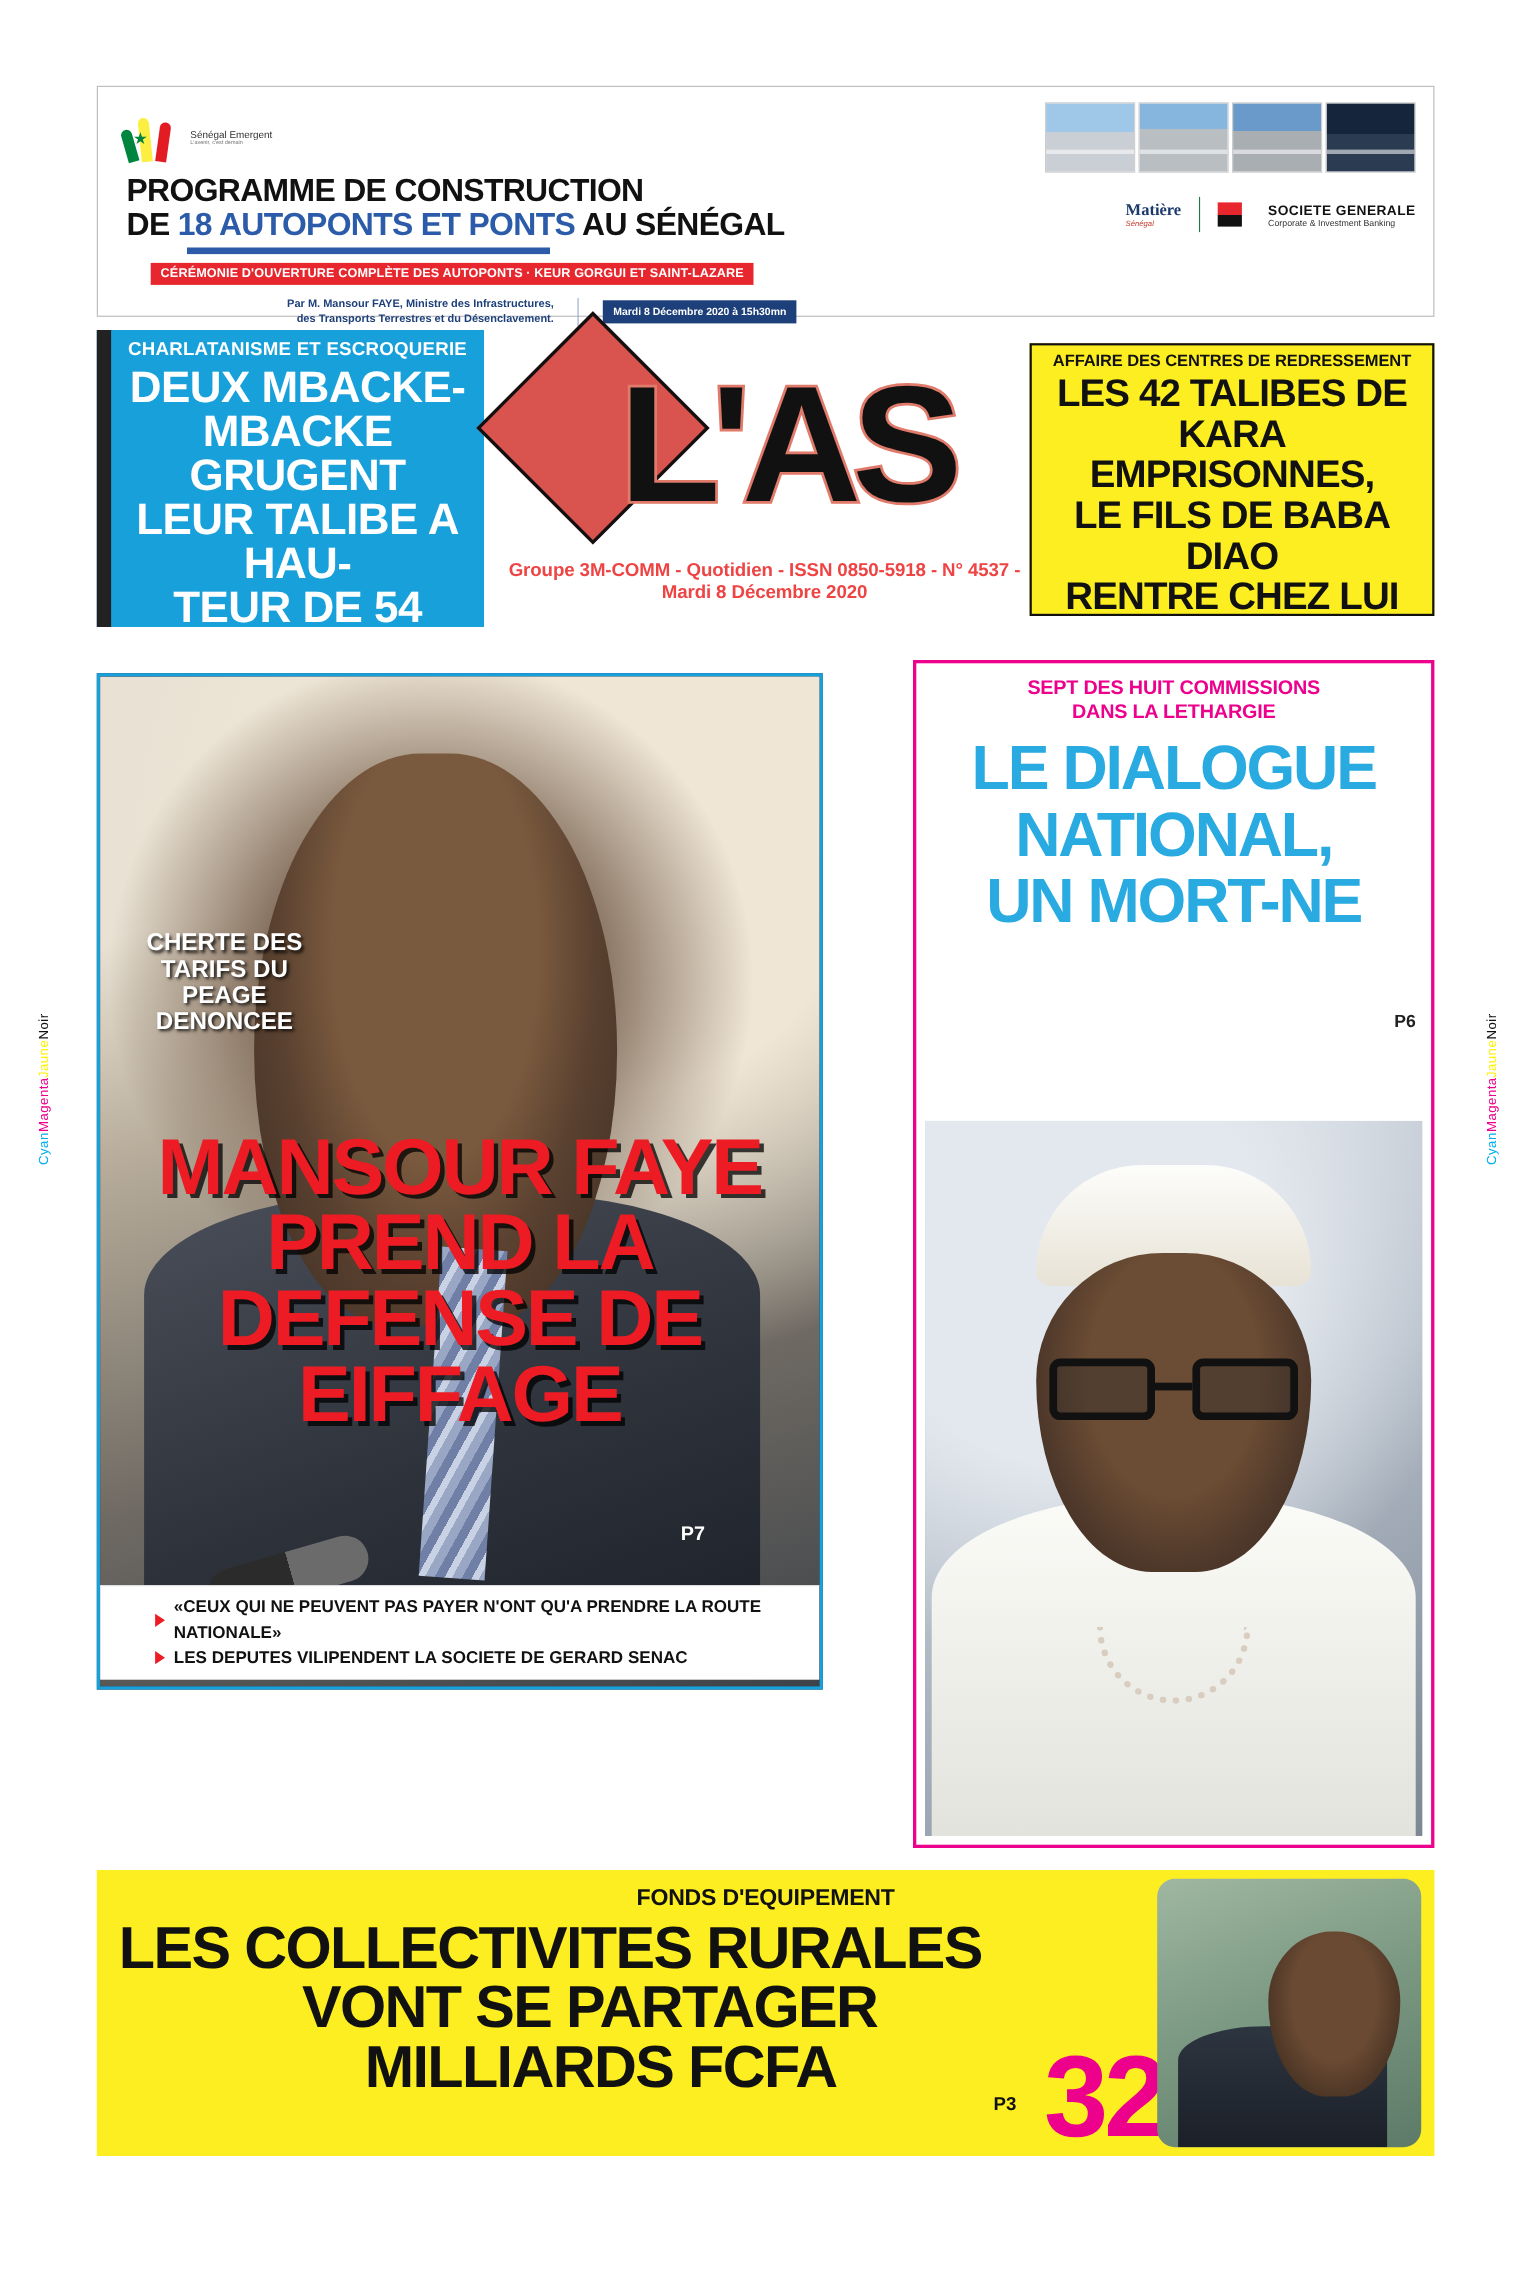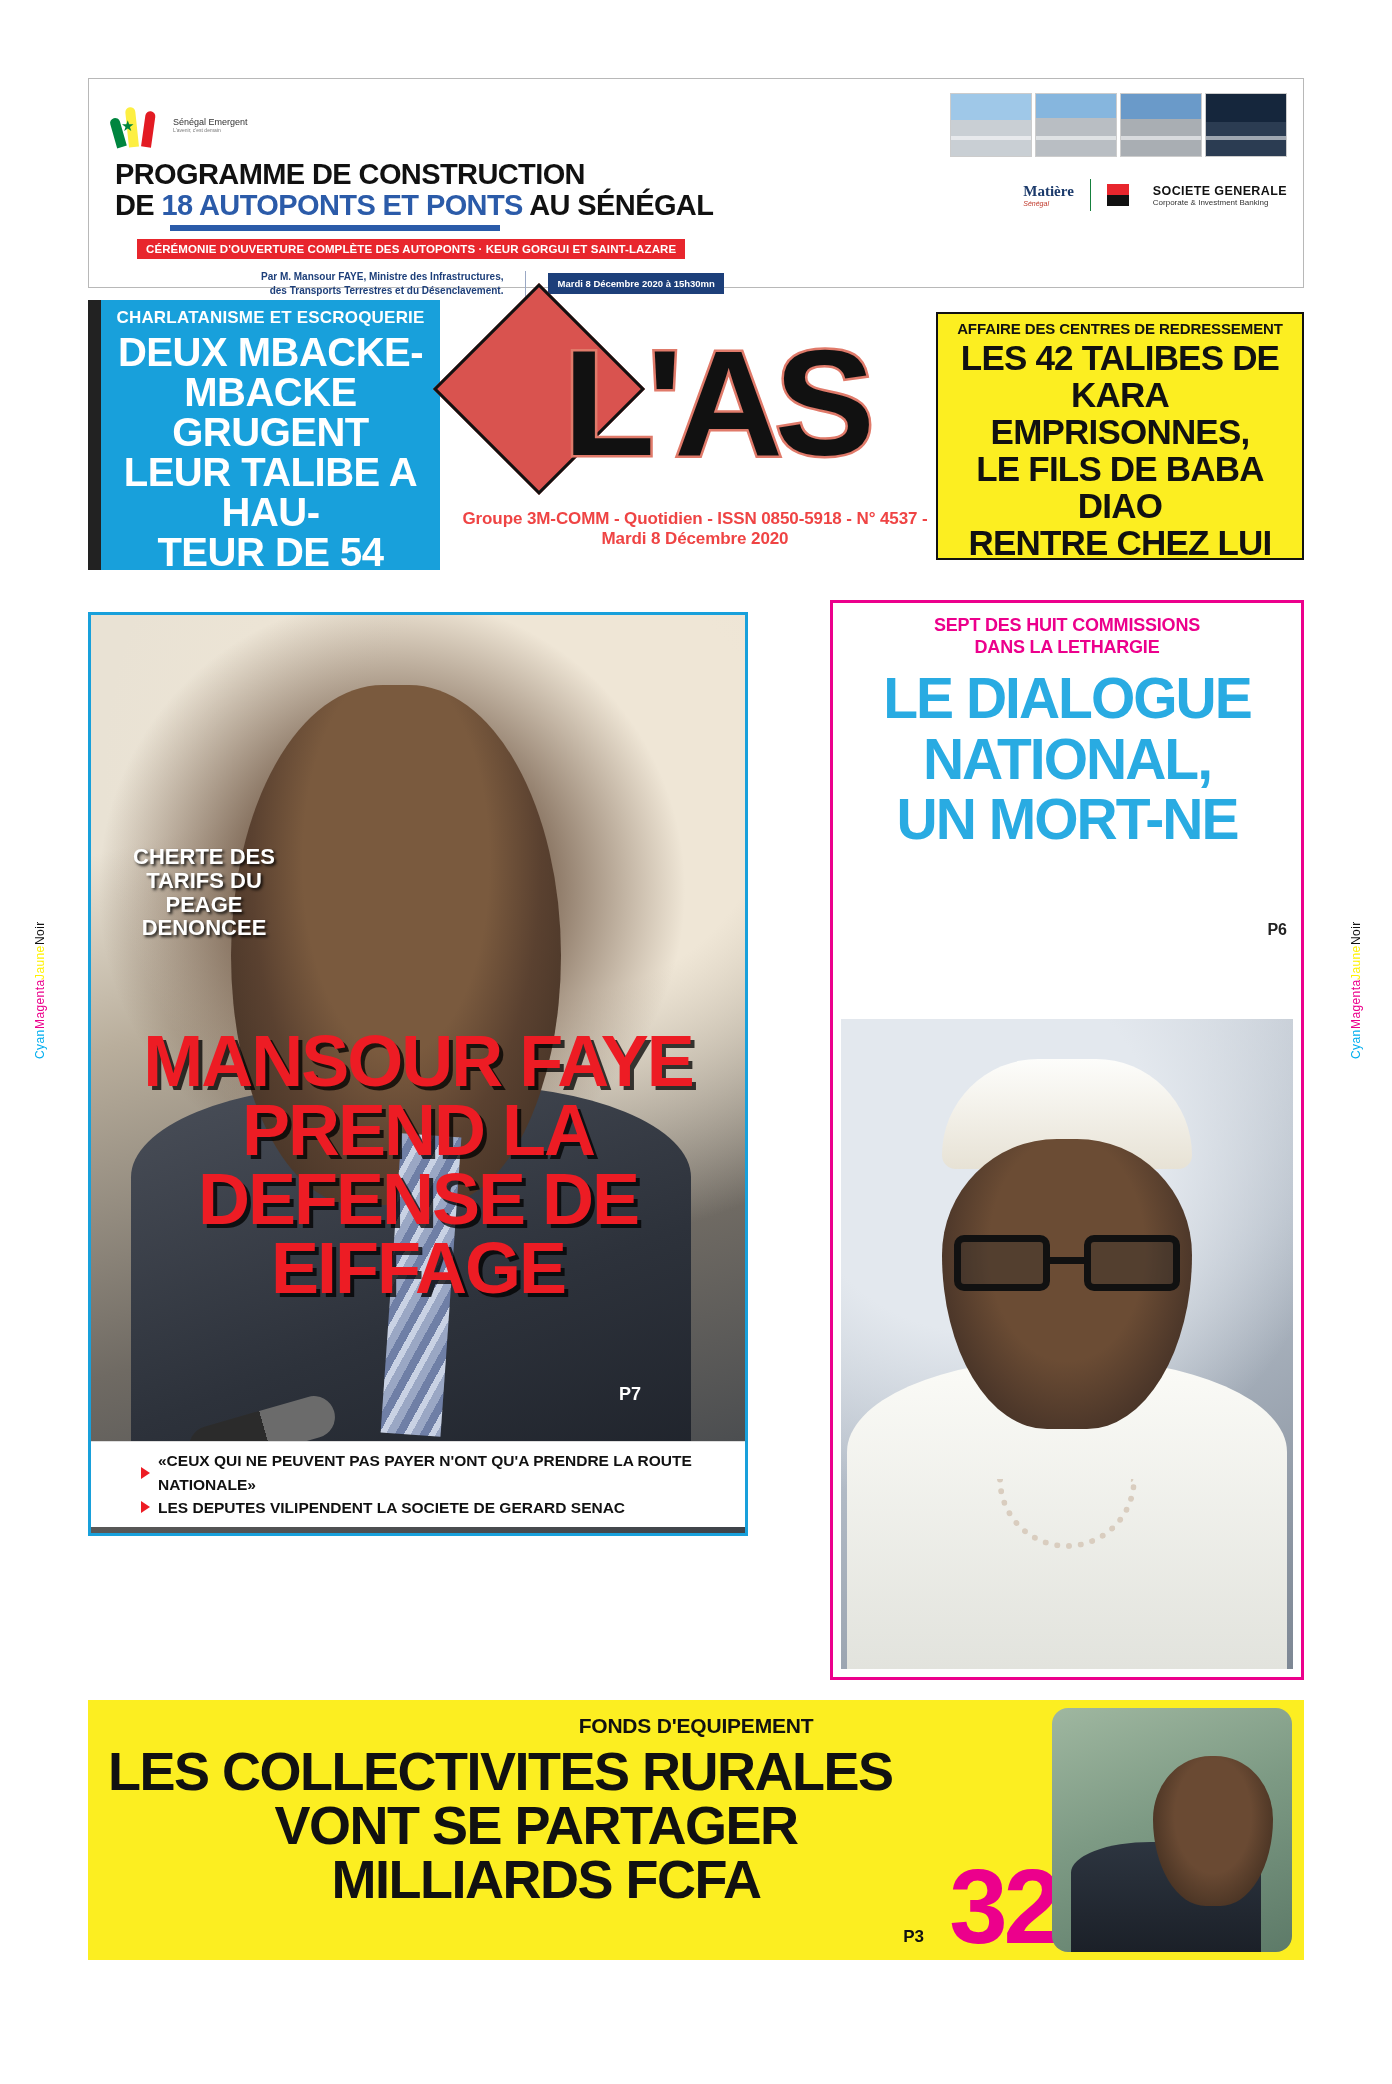--- a/index.html
+++ b/index.html
@@ -230,21 +230,21 @@
   }
   .bb-kicker { text-align:center; font-size: 21px; font-weight:900; color:#111; padding-top: 14px; letter-spacing:-.2px; }
   .bb-lines { padding: 6px 0 0 0; color:#111; }
   .bb-l1 { font-size: 54px; font-weight:900; letter-spacing:-1.5px; line-height:1.0; padding-left: 20px; }
   .bb-l2 { font-size: 54px; font-weight:900; letter-spacing:-1.5px; line-height:1.0; text-align:center; padding-right: 320px; }
   .bb-l3 { font-size: 54px; font-weight:900; letter-spacing:-1.5px; line-height:1.0; text-align:center; padding-right: 300px; }
   .bb-num {
     position:absolute; right: 246px; bottom: 6px; color:#ec008c;
     font-size: 105px; font-weight:900; line-height: .9; letter-spacing:-4px;
   }
-  .bb-pg { position:absolute; right: 380px; bottom: 13px; font-size: 17px; font-weight:bold; color:#111; }
+  .bb-pg { position:absolute; right: 380px; bottom: 37px; font-size: 17px; font-weight:bold; color:#111; }
   .bb-photo {
     position:absolute; right: 12px; top: 8px; width: 240px; height: 244px;
     border-radius: 16px; overflow:hidden;
     background: linear-gradient(160deg, #9fb7a0 0%, #7d9a84 45%, #5d7a68 100%);
   }
   .bbp-face {
     position:absolute; left: 42%; top: 48px; width: 120px; height: 150px;
     background: radial-gradient(ellipse at 50% 40%, #6a4a33 0 45%, #4a3424 75%, #2e2017 100%);
     border-radius: 48% 48% 44% 44% / 42% 42% 58% 58%;
   }

